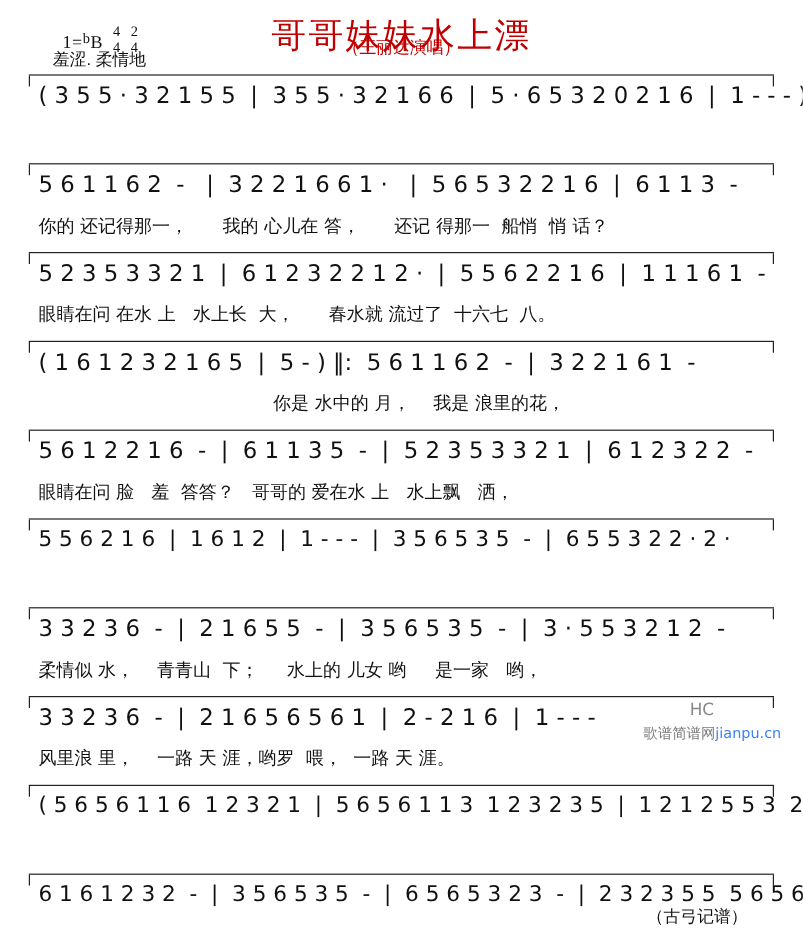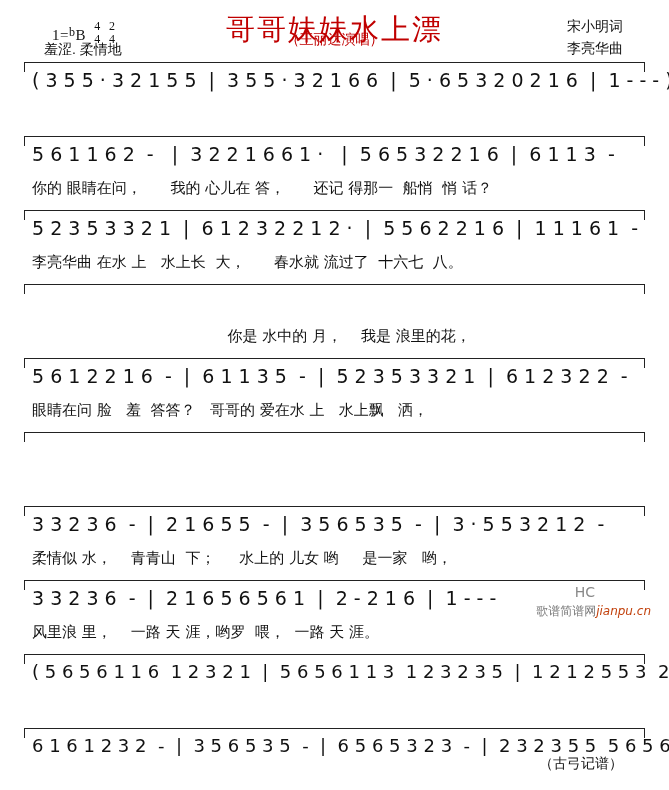--- a/index.html
+++ b/index.html
@@ -136,21 +136,21 @@
     font-family: "DejaVu Sans", sans-serif;
   }
   .watermark {
     position: absolute;
     right: 18px;
     bottom: 6px;
     font-size: 12px;
     color: #7a7a7a;
     font-family: "DejaVu Sans", sans-serif;
   }
-  .watermark .blue { color: #c2410c; font-style: italic; }
+  .watermark .blue { color: #3b82f6; }
   .mark-hc {
     position: absolute;
     right: 74px;
     bottom: 26px;
     font-size: 14px;
     color: #888;
     font-family: "DejaVu Sans", sans-serif;
   }
 </style>
 </head>
@@ -166,63 +166,61 @@
         <span>4</span>
       </span>
       <span class="meter">
         <span class="top">2</span>
         <span>4</span>
       </span>
     </div>
     <div class="tempo-mark">羞涩. 柔情地</div>
     <div class="title">哥哥妹妹水上漂</div>
     <div class="subtitle">（王丽达演唱）</div>
-    <div class="credits">
-      <div>宋小明词</div>
-      <div>李亮华曲</div>
-    </div>
   </div>
 
   <div class="system">
     <div class="bar-left"></div>
     <div class="bar-right"></div>
     <div class="notes">( 3 5 5 · 3 2 1 5 5  |  3 5 5 · 3 2 1 6 6  |  5 · 6 5 3 2 0 2 1 6  |  1 - - - )</div>
     <div class="lyrics"></div>
   </div>
 
   <div class="system">
     <div class="bar-left"></div>
     <div class="bar-right"></div>
     <div class="notes">5 6 1 1 6 2  -   |  3 2 2 1 6 6 1 ·   |  5 6 5 3 2 2 1 6  |  6 1 1 3  -</div>
-    <div class="lyrics">你的 眼睛在问，      我的 心儿在 答，      还记 得那一  船悄  悄 话？</div>
+    <div class="lyrics">你的 还记得那一，      我的 心儿在 答，      还记 得那一  船悄  悄 话？</div>
   </div>
 
   <div class="system">
     <div class="bar-left"></div>
     <div class="bar-right"></div>
     <div class="notes">5 2 3 5 3 3 2 1  |  6 1 2 3 2 2 1 2 ·  |  5 5 6 2 2 1 6  |  1 1 1 6 1  -</div>
-    <div class="lyrics">李亮华曲 在水 上   水上长  大，      春水就 流过了  十六七  八。</div>
-  </div>
-
-  <div class="system">
-    <div class="bar-left"></div>
-    <div class="bar-right"></div>
+    <div class="lyrics">眼睛在问 在水 上   水上长  大，      春水就 流过了  十六七  八。</div>
+  </div>
+
+  <div class="system">
+    <div class="bar-left"></div>
+    <div class="bar-right"></div>
+    <div class="notes">( 1 6 1 2 3 2 1 6 5  |  5 - ) ‖:  5 6 1 1 6 2  -  |  3 2 2 1 6 1  -</div>
     <div class="lyrics">                                         你是 水中的 月，    我是 浪里的花，</div>
   </div>
 
   <div class="system">
     <div class="bar-left"></div>
     <div class="bar-right"></div>
     <div class="notes">5 6 1 2 2 1 6  -  |  6 1 1 3 5  -  |  5 2 3 5 3 3 2 1  |  6 1 2 3 2 2  -</div>
     <div class="lyrics">眼睛在问 脸   羞  答答？   哥哥的 爱在水 上   水上飘   洒，</div>
   </div>
 
   <div class="system">
     <div class="bar-left"></div>
     <div class="bar-right"></div>
+    <div class="notes small">5 5 6 2 1 6  |  1 6 1 2  |  1 - - -  |  3 5 6 5 3 5  -  |  6 5 5 3 2 2 · 2 ·</div>
   </div>
 
   <div class="system">
     <div class="bar-left"></div>
     <div class="bar-right"></div>
     <div class="notes">3 3 2 3 6  -  |  2 1 6 5 5  -  |  3 5 6 5 3 5  -  |  3 · 5 5 3 2 1 2  -</div>
     <div class="lyrics">柔情似 水，    青青山  下；     水上的 儿女 哟     是一家   哟，</div>
   </div>
 
   <div class="system">

